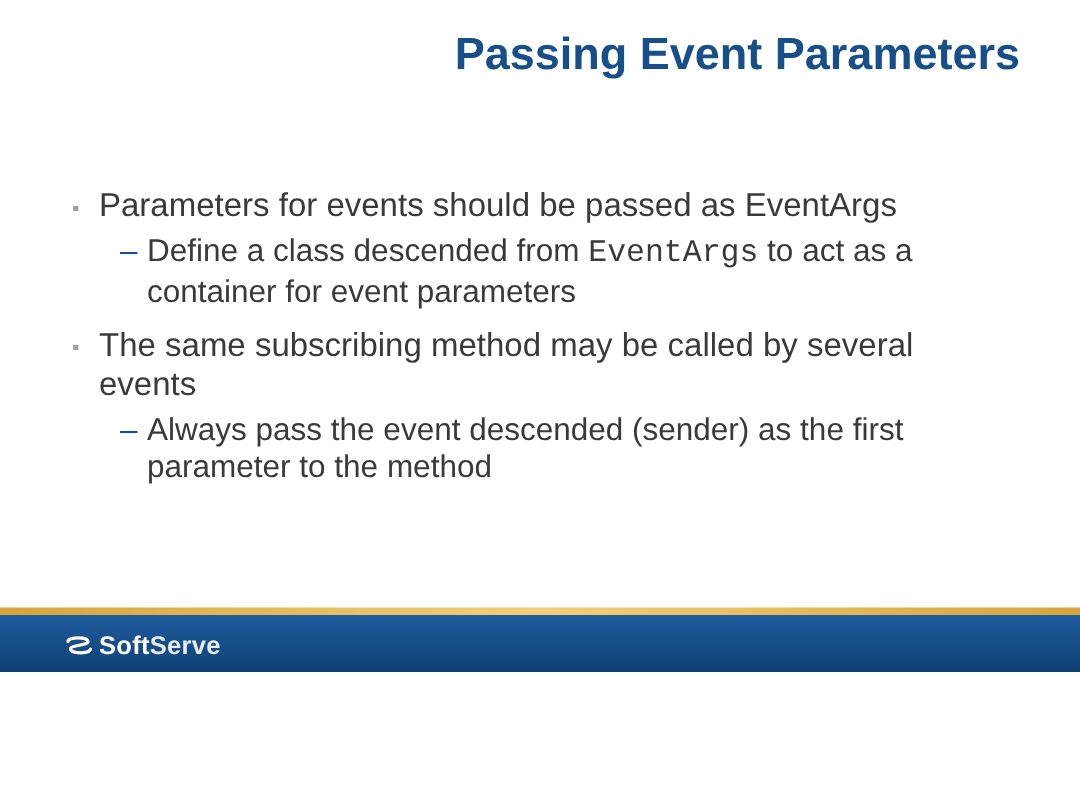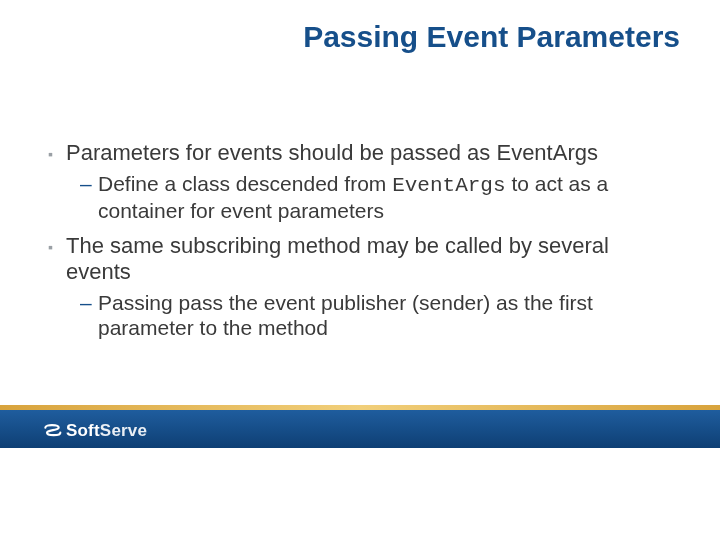--- a/index.html
+++ b/index.html
@@ -15,21 +15,21 @@
     top: 20px;
     right: 40px;
     left: 40px;
     text-align: right;
     font-size: 30px;
     font-weight: 700;
     color: #164f8a;
   }
   .content {
     position: absolute;
-    top: 140px;
+    top: 124px;
     left: 48px;
     right: 60px;
     color: #3a3a3a;
   }
   ul.level1 {
     list-style: none;
     font-size: 22px;
     line-height: 1.18;
     font-weight: 400;
     color: #3a3a3a;
@@ -120,21 +120,21 @@
         <ul class="level2">
           <li>
             <span>Define a class descended from </span><span class="code">EventArgs</span><span> to act as a container for event parameters</span>
           </li>
         </ul>
       </li>
       <li>
         <span>The same subscribing method may be called by several events</span>
         <ul class="level2">
           <li>
-            <span>Passing pass the event publisher (sender) as the first parameter to the method</span><span class="code"></span><span></span>
+            <span>Always pass the event descended (sender) as the first parameter to the method</span><span class="code"></span><span></span>
           </li>
         </ul>
       </li>
     </ul>
   </div>
 
   <div class="footer">
     <div class="band-gold"></div>
     <div class="band-blue"></div>
     <div class="logo">

